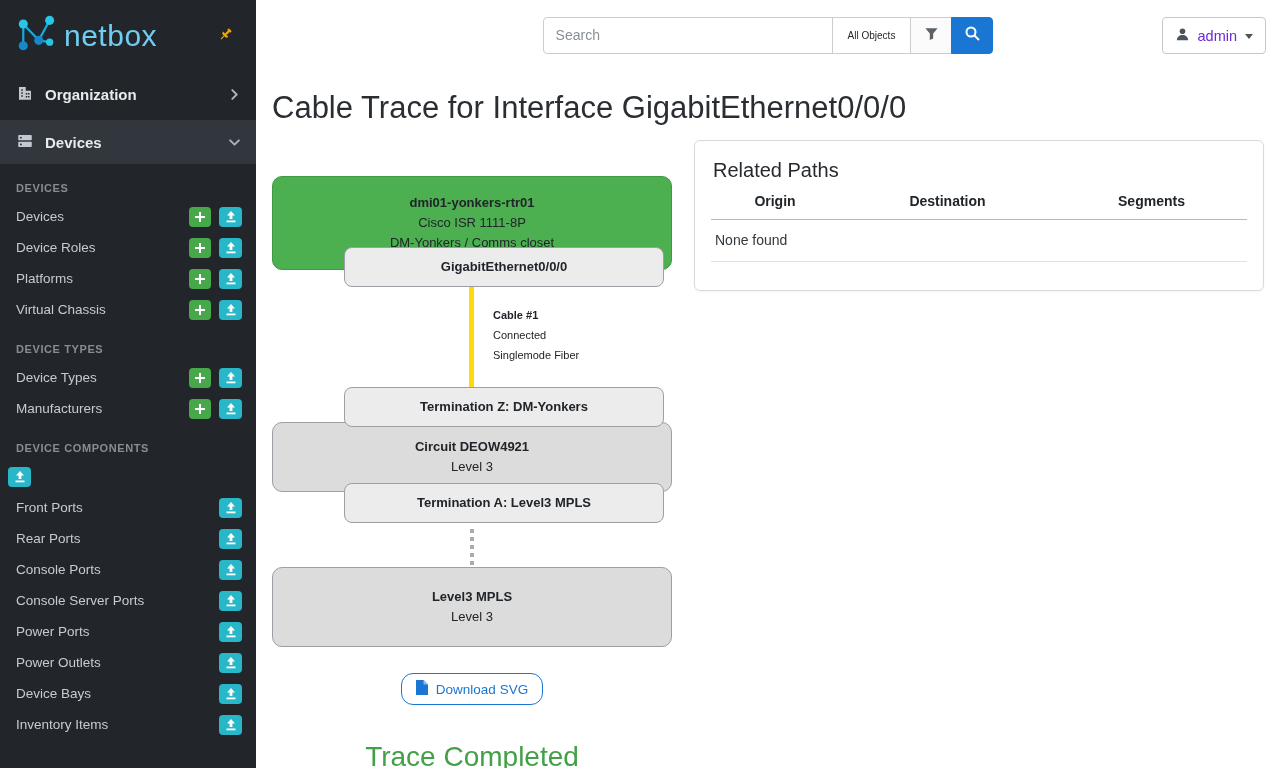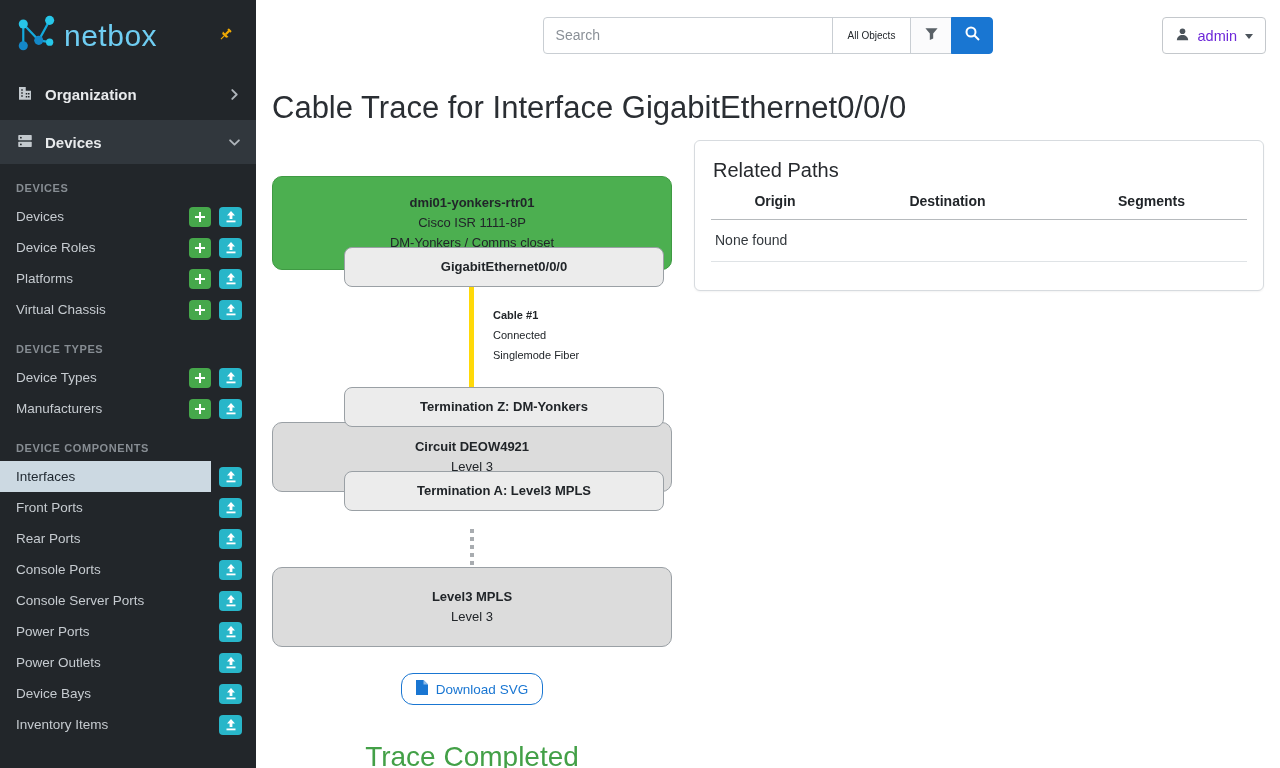--- a/index.html
+++ b/index.html
@@ -54,21 +54,21 @@
   .trace-col { width: 400px; display: flex; flex-direction: column; align-items: center; flex-shrink: 0; }
   .trace-canvas { position: relative; width: 400px; height: 487px; margin-top: 24px; }
   .node { position: absolute; border: 1px solid #9aa0a5; display: flex; flex-direction: column; align-items: center;
           justify-content: center; text-align: center; font-size: 13px; line-height: 20px; color: #212529; cursor: pointer; }
   .device-node { left: 0; top: 16px; width: 400px; height: 94px; background: #4caf50; border-color: #3f9a43;
                  border-radius: 10px; z-index: 1; }
   .device-node .n-title { font-weight: 700; }
   .small-node { width: 320px; left: 40px; height: 40px; background: #ececec; border-radius: 8px; font-weight: 700; z-index: 2; margin-left: 32px; }
   .iface-node { top: 87px; }
   .termz-node { top: 227px; }
-  .terma-node { top: 311px; }
+  .terma-node { top: 323px; }
   .big-node { left: 0; width: 400px; background: #dcdcdc; border-radius: 10px; z-index: 1; }
   .circuit-node { top: 262px; height: 70px; }
   .provider-node { top: 407px; height: 80px; }
   .big-node .n-title { font-weight: 700; }
   .cable-line { position: absolute; left: 197px; top: 127px; width: 5px; height: 100px; background: #ffd908; z-index: 0; }
   .cable-label { position: absolute; left: 221px; top: 145px; text-align: left; font-size: 11px; line-height: 20px;
                  color: #212529; cursor: pointer; }
   .cable-label .n-title { font-weight: 700; }
   .dotted-line { position: absolute; left: 198px; top: 369px; width: 4px; height: 38px;
                  background: repeating-linear-gradient(to bottom, #a8acb0 0 4px, transparent 4px 8px); }
@@ -251,21 +251,20 @@
             <svg width="12" height="12" viewBox="0 0 12 12" fill="#fff">
               <path d="M6 0 L10 4.5 H7.4 V8 H4.6 V4.5 H2 Z"></path>
               <rect x="1.5" y="9.5" width="9" height="1.8"></rect>
             </svg>
           </button>
       </div>
 
       <div class="section-header">DEVICE COMPONENTS</div>
 
       <div class="side-row">
-        <span class="side-label active">Interfaces</span>
         <button class="mini-btn import">
             <svg width="12" height="12" viewBox="0 0 12 12" fill="#fff">
               <path d="M6 0 L10 4.5 H7.4 V8 H4.6 V4.5 H2 Z"></path>
               <rect x="1.5" y="9.5" width="9" height="1.8"></rect>
             </svg>
           </button>
       </div>
       <div class="side-row">
         <span class="side-label">Front Ports</span>
         <button class="mini-btn import">

